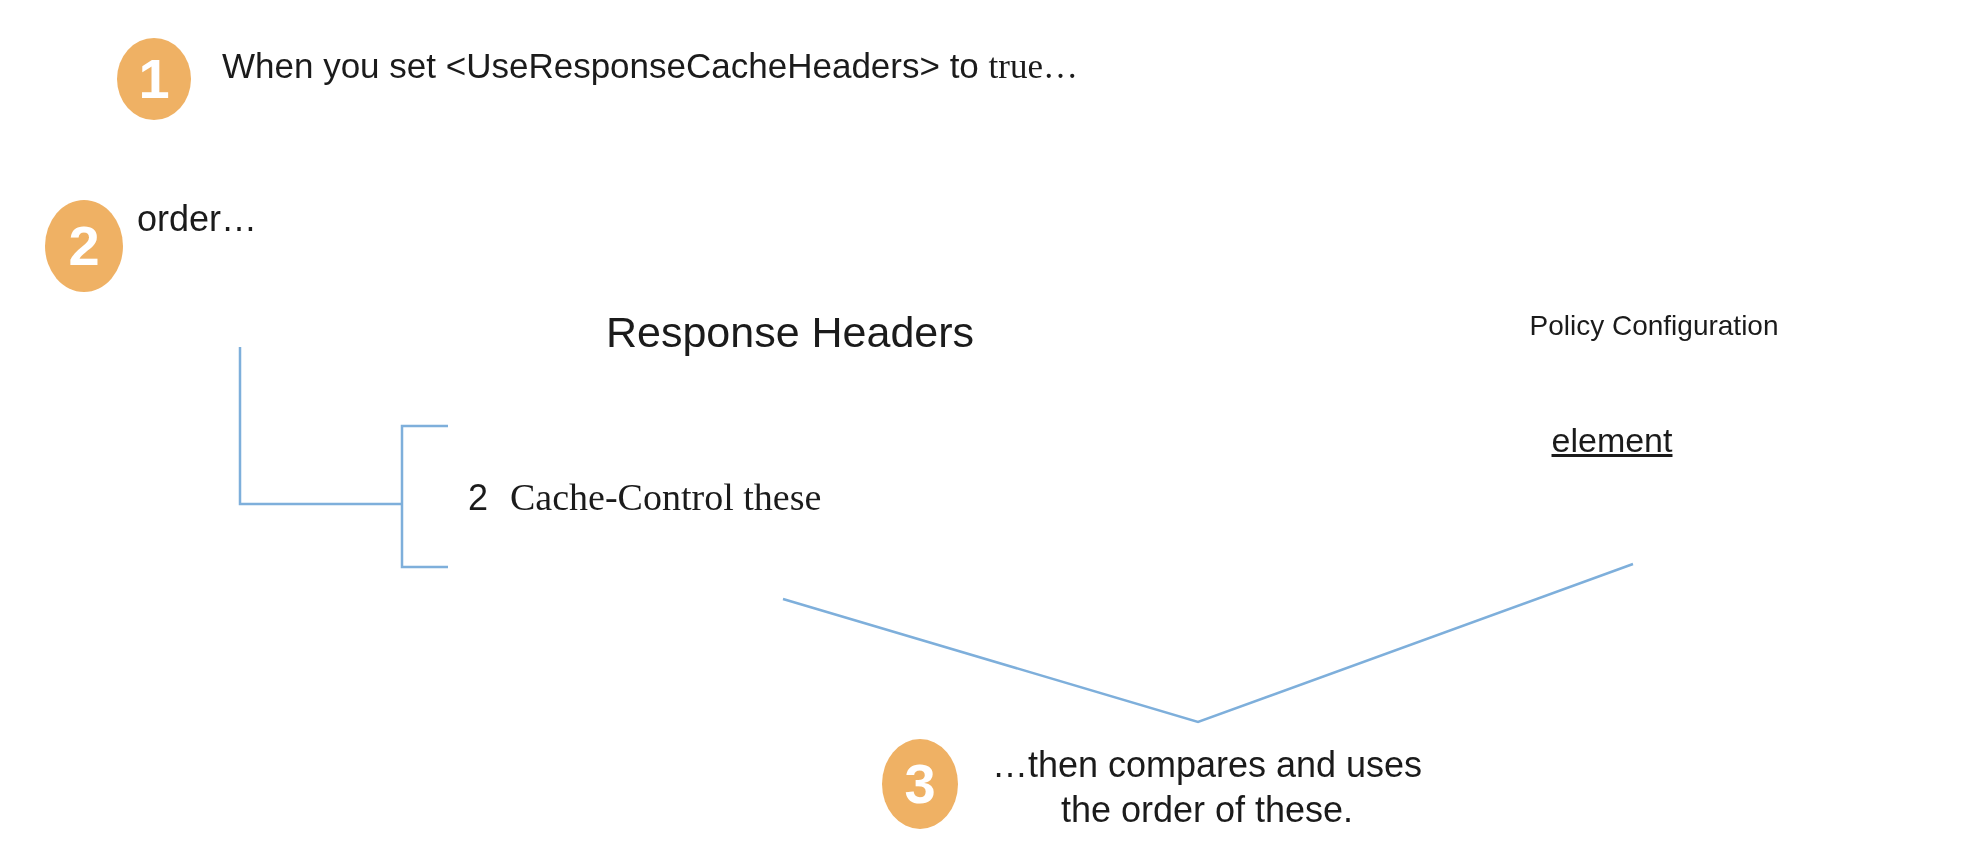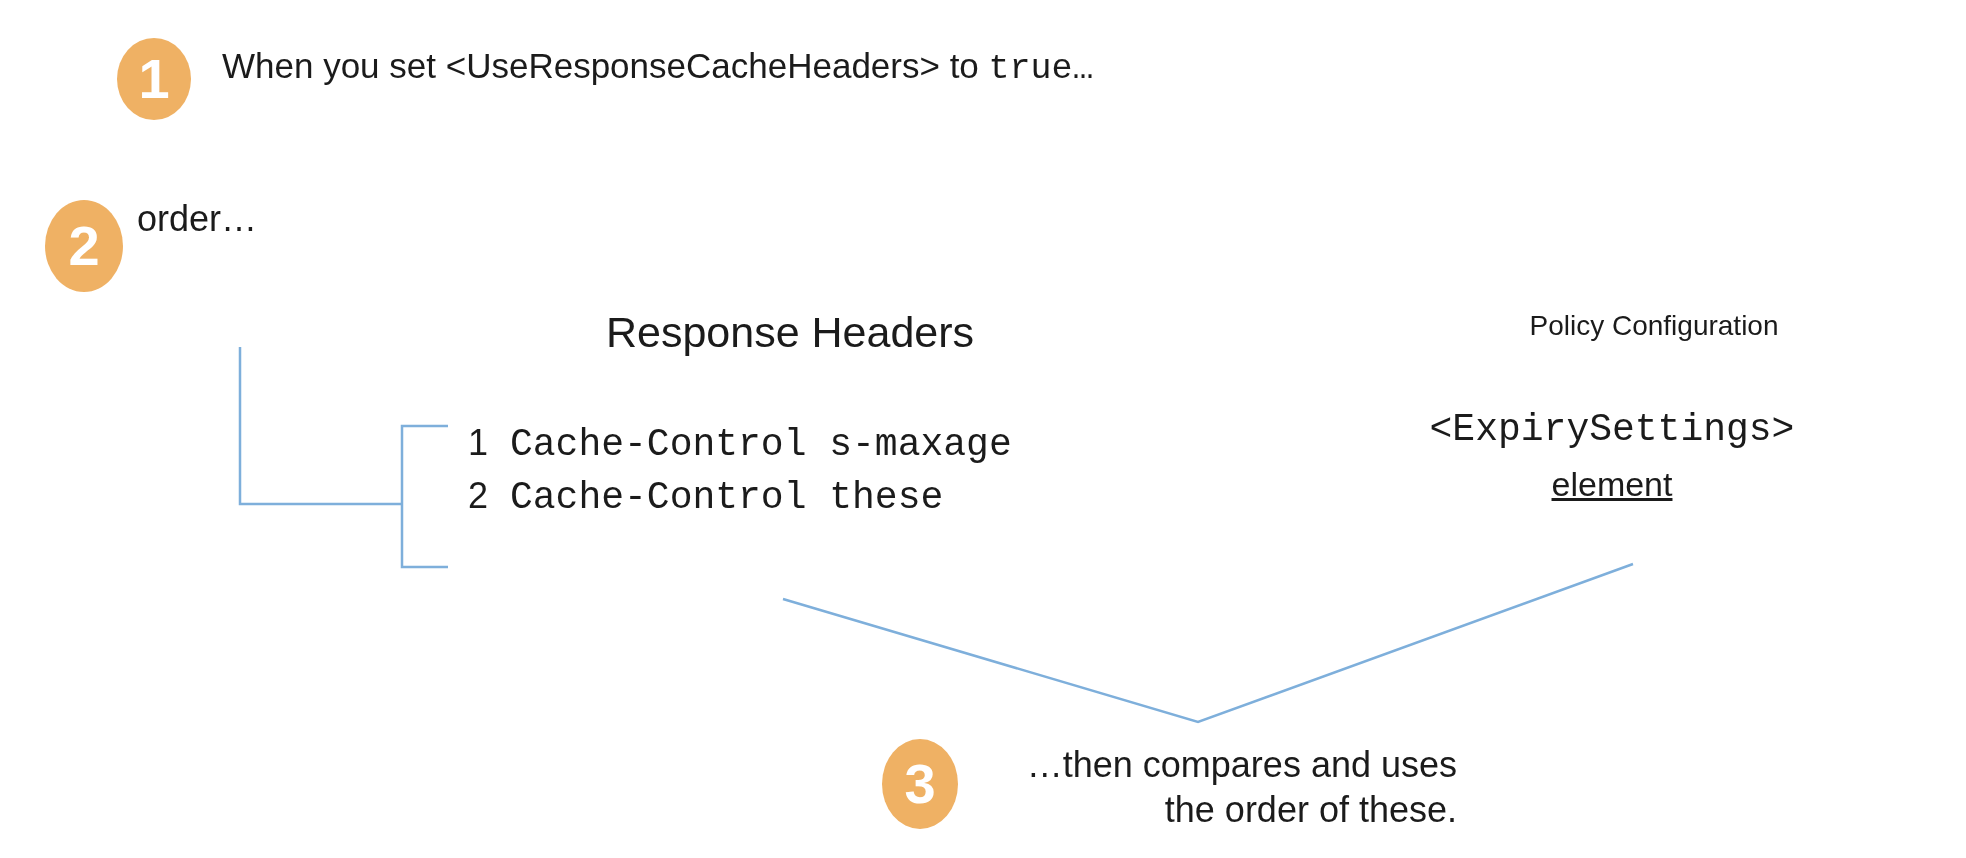--- a/index.html
+++ b/index.html
@@ -43,21 +43,21 @@
     justify-content: center;
     font-weight: bold;
     font-size: 56px;
     line-height: 1;
   }
   .badge1 { left: 117px; top: 38px;  width: 74px; height: 82px; }
   .badge2 { left: 45px;  top: 200px; width: 78px; height: 92px; }
   .badge3 { left: 882px; top: 739px; width: 76px; height: 90px; }
 
   .mono {
-    font-family: Liberation Mono, monospace;
+    font-family: Liberation Serif, serif;
   }
 
   
   .step1-text {
     position: absolute;
     left: 222px;
     top: 46px;
     font-size: 35px;
     white-space: nowrap;
   }
@@ -117,21 +117,21 @@
     margin-top: 12px;
     text-decoration: underline;
   }
 
   
   .step3-text {
     position: absolute;
     left: 957px;
     top: 742px;
     width: 500px;
-    text-align: right;
+    text-align: center;
     font-size: 36px;
     line-height: 45px;
     white-space: nowrap;
   }
 </style>
 </head>
 <body>
 
 <div class="canvas">
 
@@ -151,29 +151,25 @@
   <div class="badge badge2">
     <span>2</span>
   </div>
   <div class="step2-text">
     <div>order…</div>
   </div>
 
   <div class="heading heading-response">Response Headers</div>
   <div class="heading heading-policy">Policy Configuration</div>
 
-  <div class="rh-row rh-row1" style="left:468px;">
-    <span class="rank">1</span><span class="mono">Cache-Control s-maxage</span>
-  </div>
   <div class="rh-row rh-row2" style="left:468px;">
     <span class="rank">2</span><span class="mono">Cache-Control these</span>
   </div>
 
   <div class="policy-block">
-    <div class="code-line mono">&lt;ExpirySettings&gt;</div>
     <div class="element-line">element</div>
   </div>
 
   <div class="badge badge3">
     <span>3</span>
   </div>
   <div class="step3-text">
     <div>…then compares and uses</div>
     <div>the order of these.</div>
   </div>

